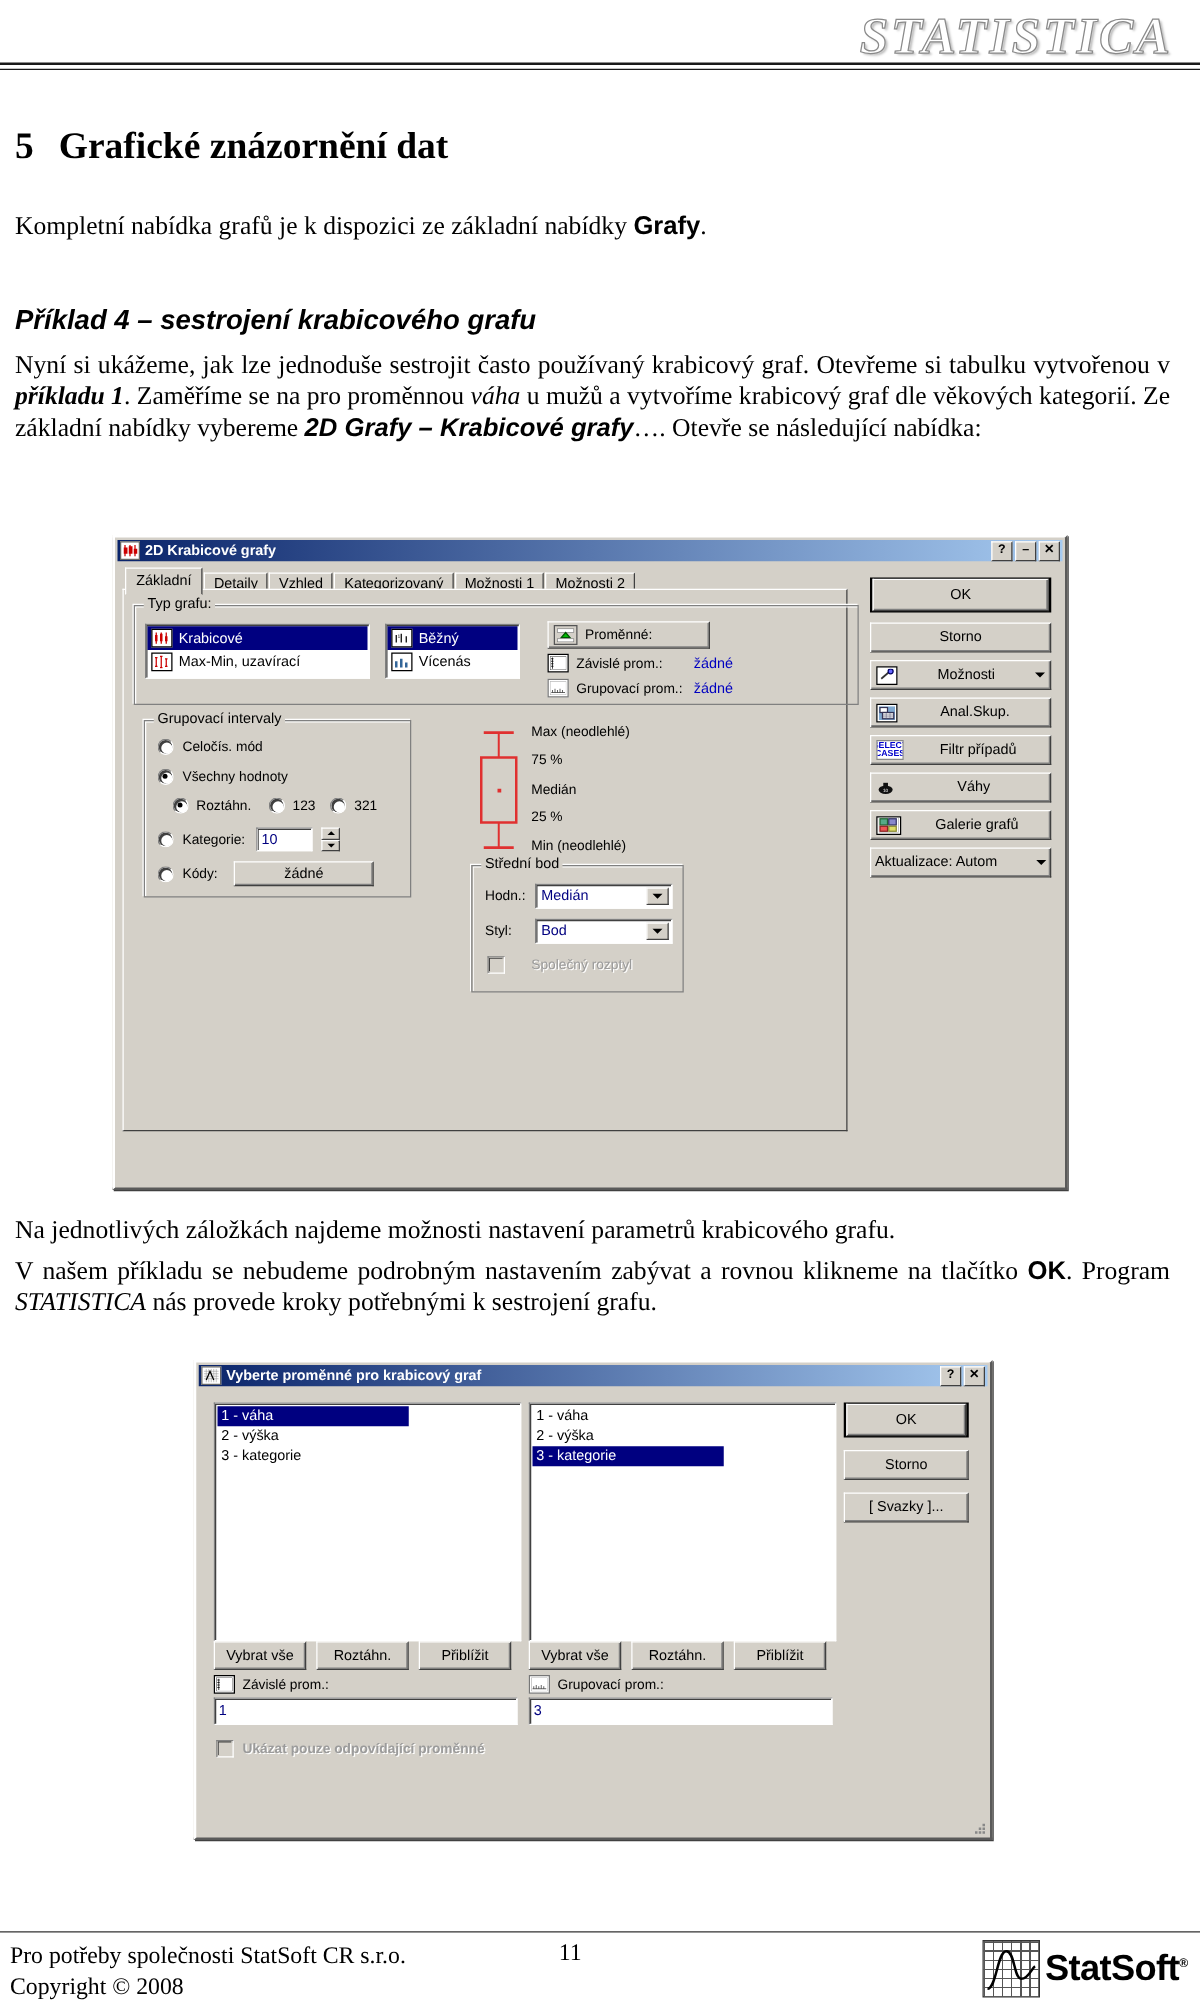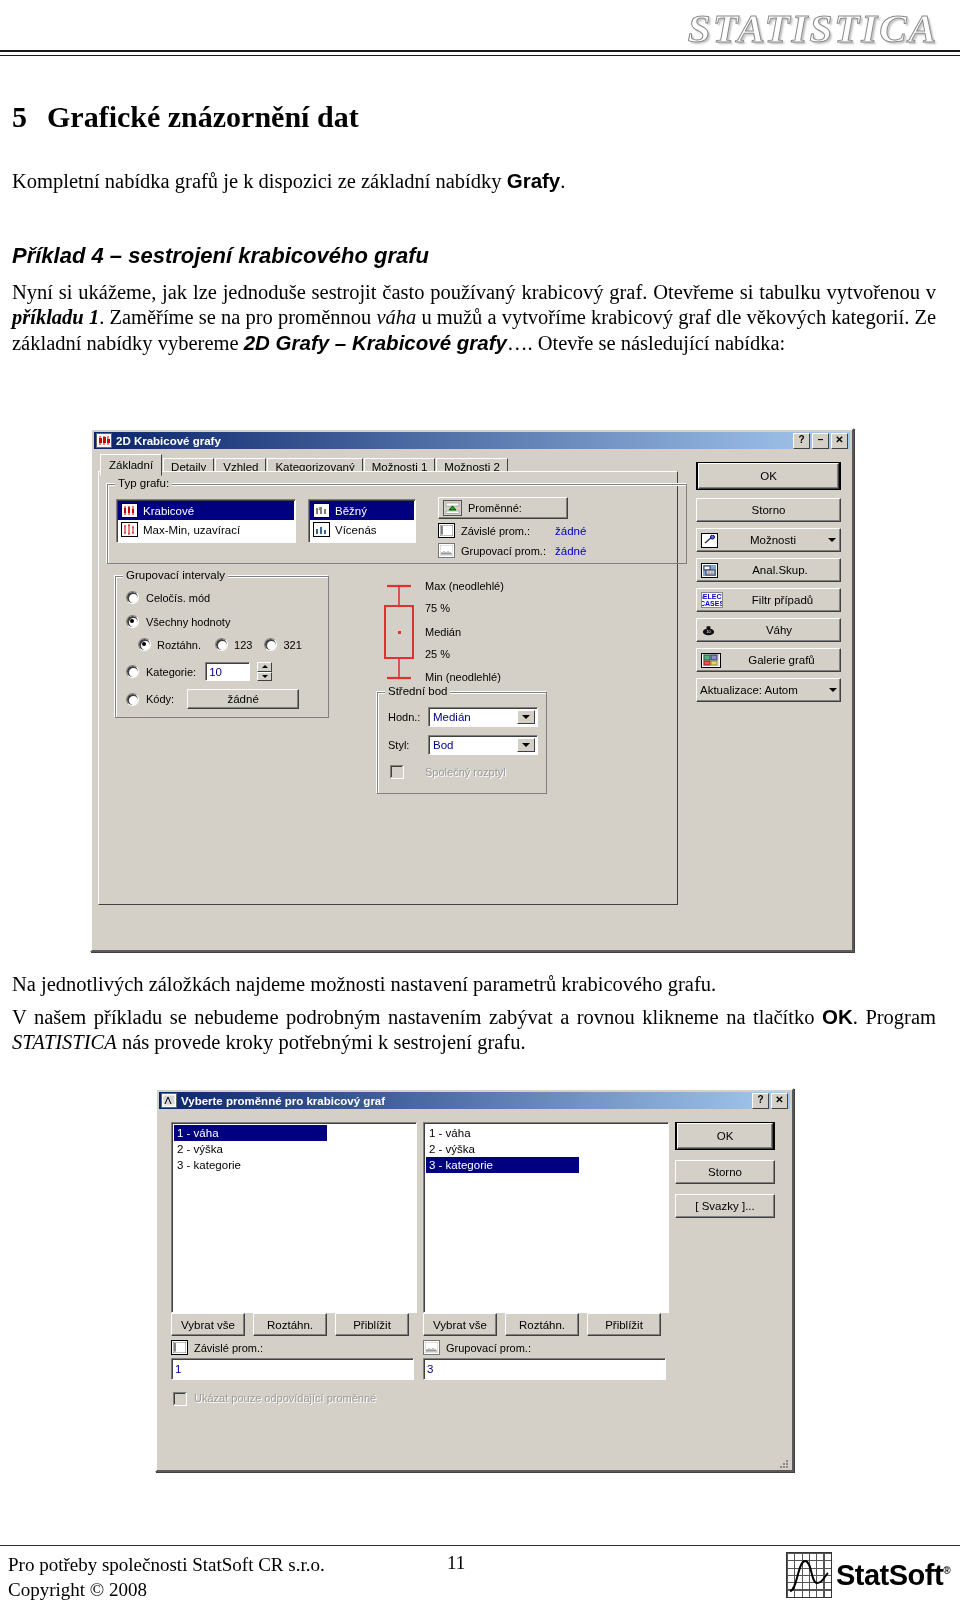--- a/index.html
+++ b/index.html
@@ -582,21 +582,21 @@
           <rect width="13" height="11" fill="#fff" stroke="#888" stroke-width="0.5"></rect>
           <g stroke="#333" stroke-width="0.6">
             <path d="M1 9h11M2 9v-2M4 9v-3M6 9v-2M8 9v-3M10 9v-2"></path>
           </g>
         </svg>
     </span>
     <span class="lbl">Grupovací prom.:</span>
   </div>
   <div class="field" style="position:absolute;left:266px;top:268px;width:238px;height:20px;">3</div>
 
-  <div style="position:absolute;left:16px;top:302px;display:flex;align-items:flex-start;gap:7px;">
+  <div style="position:absolute;left:16px;top:302px;display:flex;align-items:center;gap:7px;font-weight:bold;">
     <span class="chk disabled"></span>
     <span class="lbl" style="color:#9b9b9b;text-shadow:1px 1px 0 #fff;">Ukázat pouze odpovídající proměnné</span>
   </div>
 
   <div style="position:absolute;left:518px;top:32px;width:100px;">
     <div class="btn default" style="height:24px;margin-bottom:10px;">
       <span class="inner">OK</span>
     </div>
     <div class="btn" style="height:22px;margin-bottom:10px;">Storno</div>
     <div class="btn" style="height:22px;">[ Svazky ]...</div>

